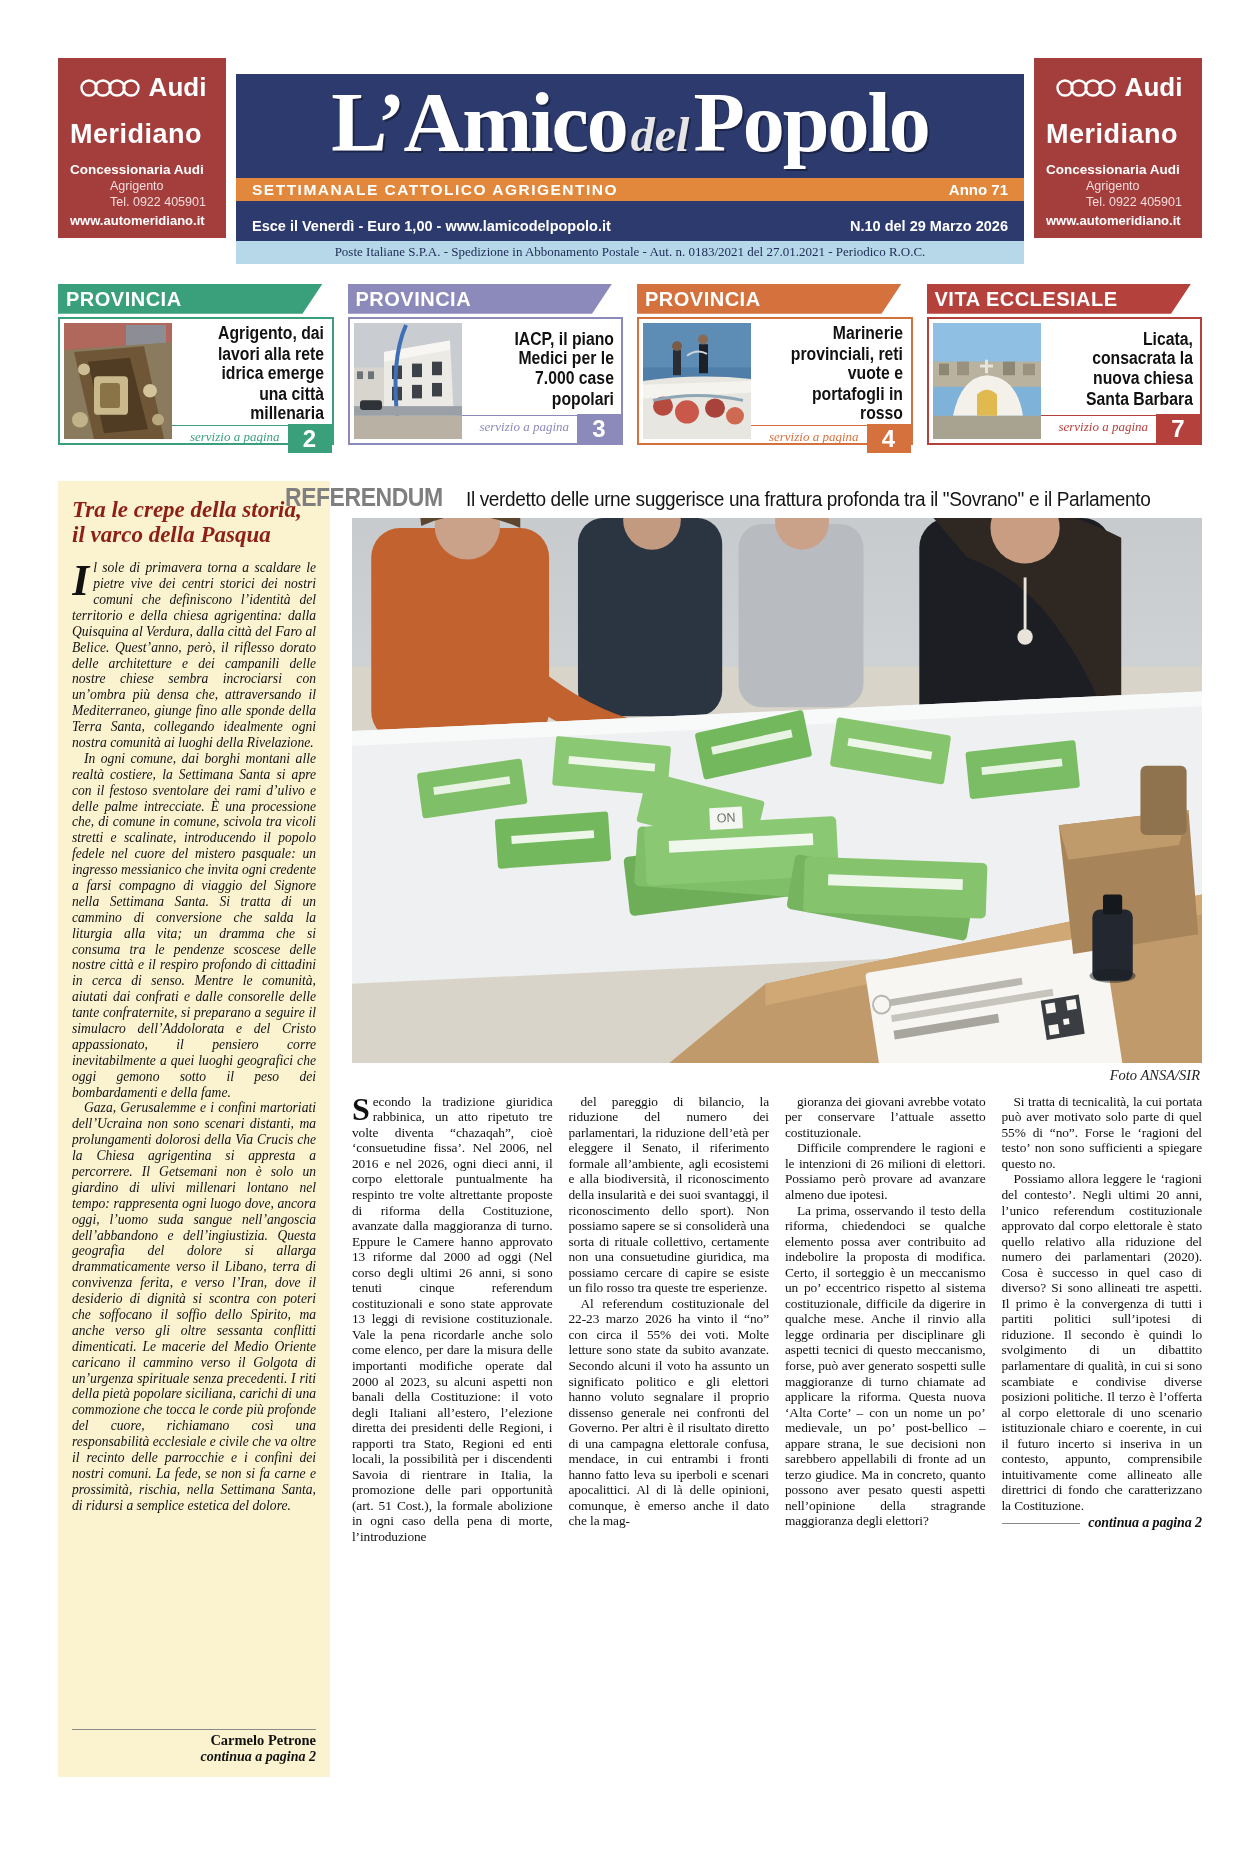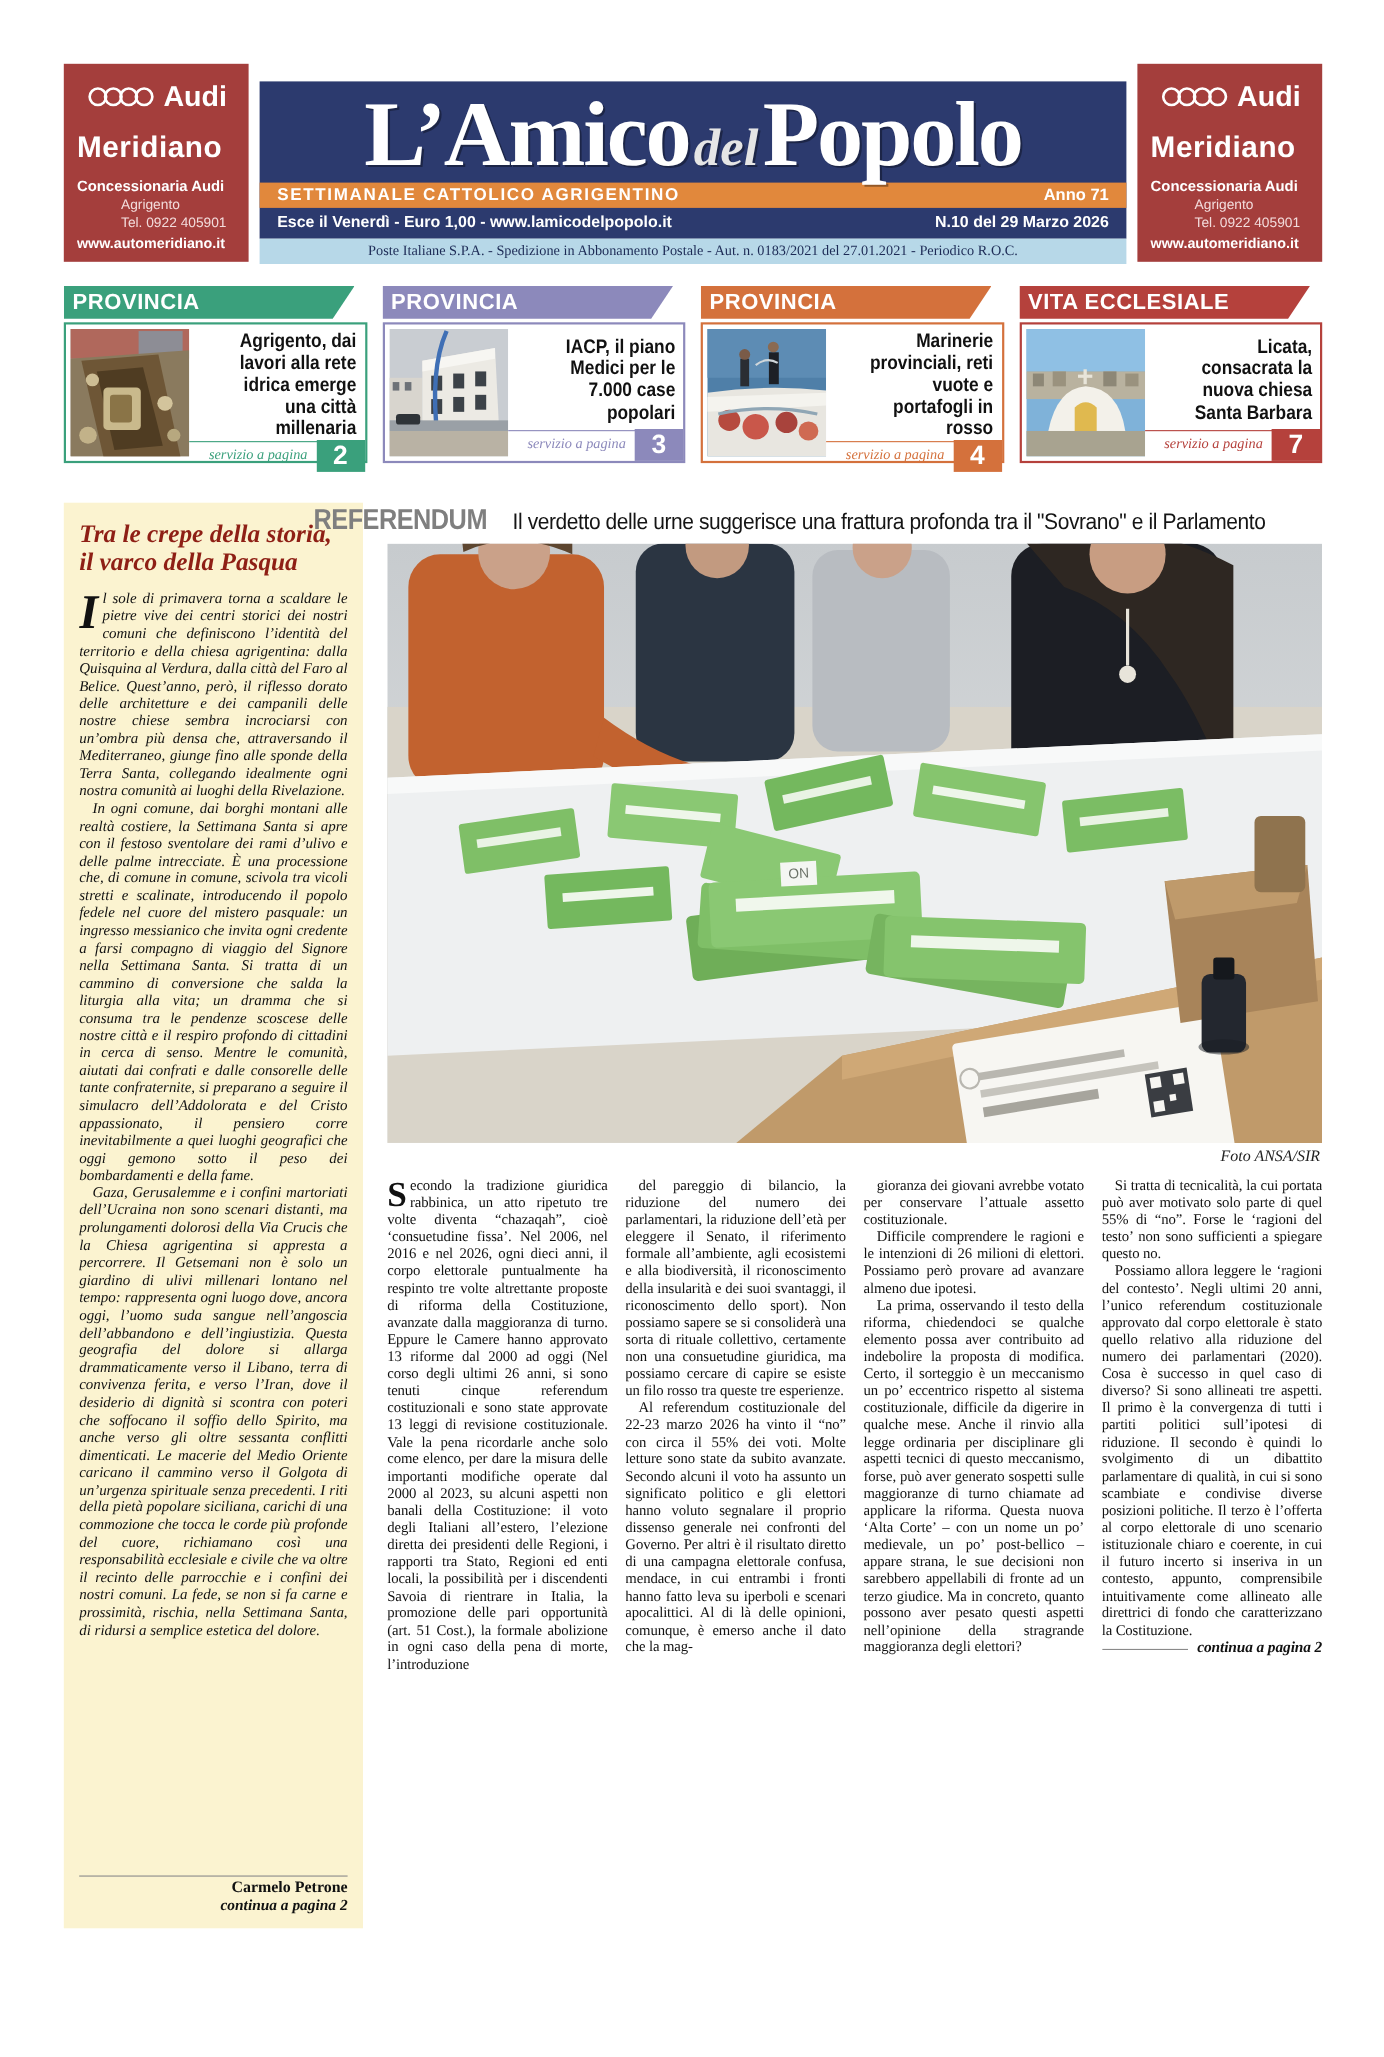--- a/index.html
+++ b/index.html
@@ -13,21 +13,21 @@
   .ad .logo-row { display:flex; align-items:center; justify-content:center; gap:7px; margin-top:2px; }
   .ad .brand { font-weight:bold; font-size:26px; }
   .ad .dealer { font-weight:bold; font-size:27px; margin-top:16px; letter-spacing:.5px; }
   .ad .line1 { font-weight:bold; font-size:13.5px; margin-top:12px; }
   .ad .line2, .ad .line3 { font-size:12.5px; margin-top:2px; color:#f3dcdc;margin-left:40px; }
   .ad .site { font-weight:bold; font-size:13px; margin-top:auto; }
   .masthead-col { flex:1; margin-top:16px; }
   .masthead { background:#2c3a6e; padding:6px 16px 0 16px; }
   .mast-title { color:#fff; font-weight:bold; font-size:84px; line-height:1.02; letter-spacing:-2px; white-space:nowrap; text-align:center; text-shadow:2px 2px 0 rgba(0,0,0,.35); }
   .mast-title .del { font-style:italic; color:#e5e5e5; font-size:48px; letter-spacing:0; padding:0 4px; }
-  .orange-bar { background:#e1883c; margin:0 -16px; padding:3px 16px 2px 16px; display:flex; justify-content:space-between; font-family:"Liberation Sans", sans-serif; color:#fff; font-weight:bold; }
+  .orange-bar { background:#e1883c; margin:12px -16px; padding:3px 16px 2px 16px; display:flex; justify-content:space-between; font-family:"Liberation Sans", sans-serif; color:#fff; font-weight:bold; }
   .orange-bar .sub { font-size:15.5px; letter-spacing:1.5px; }
   .orange-bar .anno { font-size:15px; }
   .dateline { display:flex; justify-content:space-between; align-items:center; color:#fff; font-family:"Liberation Sans", sans-serif; font-weight:bold; font-size:14.5px; padding:5px 0 7px 0; }
   .postal { background:#b7d8e8; color:#1c2a55; font-size:13px; text-align:center; padding:3px 0 4px 0; }
 
   
   .boxes-row { display:flex; gap:14px; margin-top:20px; }
   .tbox { flex:1; }
   .tbox-head { --c:#3aa07c; background:var(--c); color:#fff; font-family:"Liberation Sans", sans-serif; font-weight:bold; font-size:20px; letter-spacing:.5px; padding:4px 10px 3px 8px; width:96%; clip-path:polygon(0 0,100% 0,calc(100% - 20px) 100%,0 100%); }
   .tbox-body { border:2px solid var(--c); background:#fff; margin-top:3px; height:128px; display:flex; padding:4px; }

